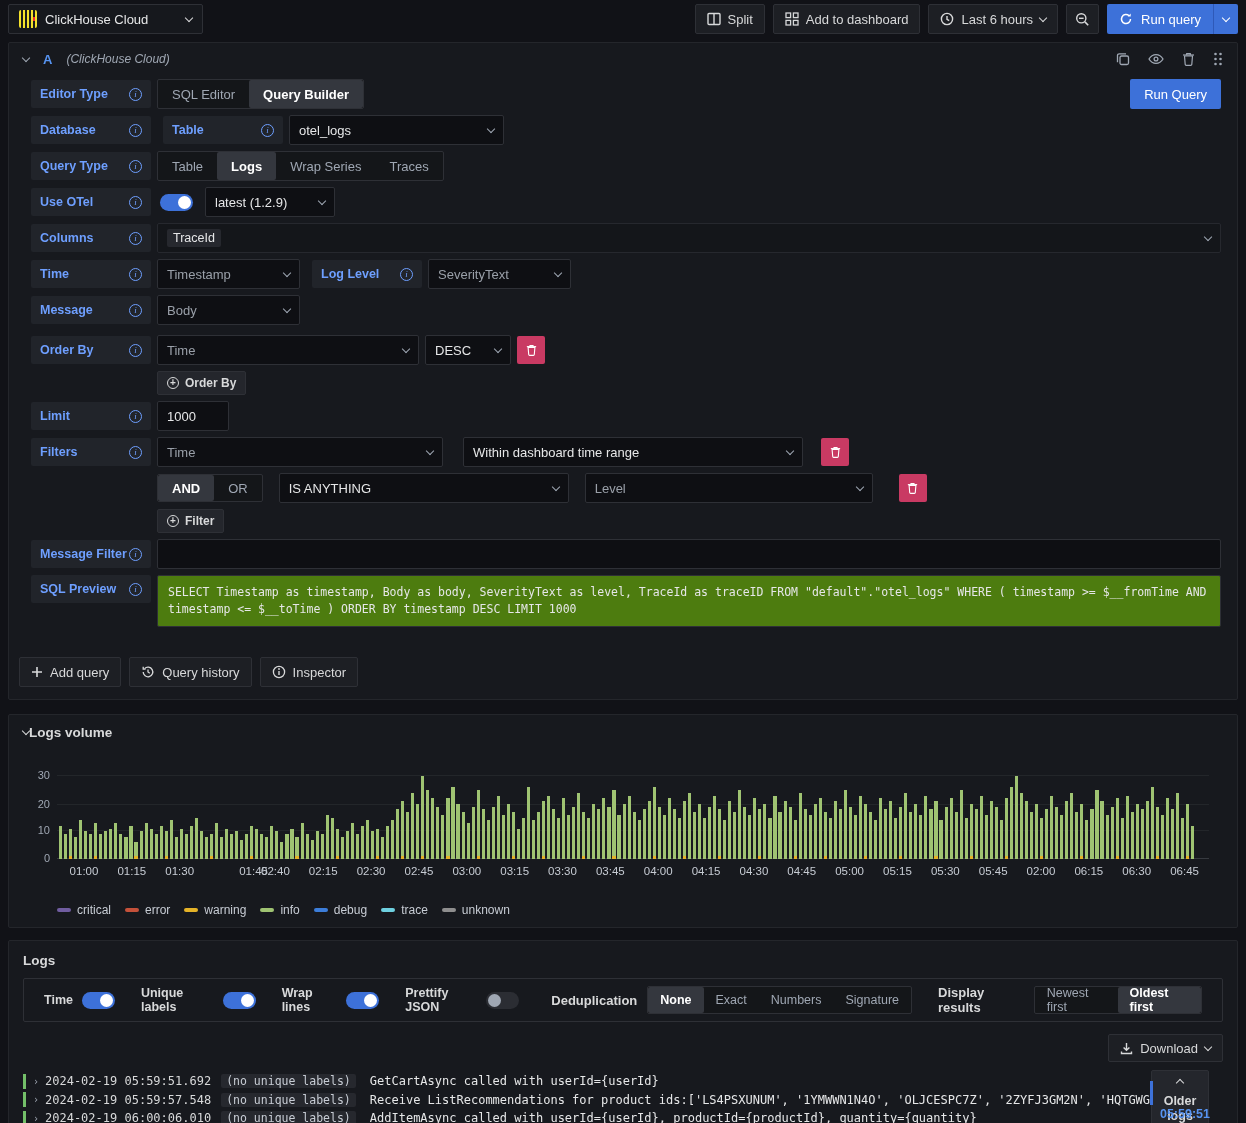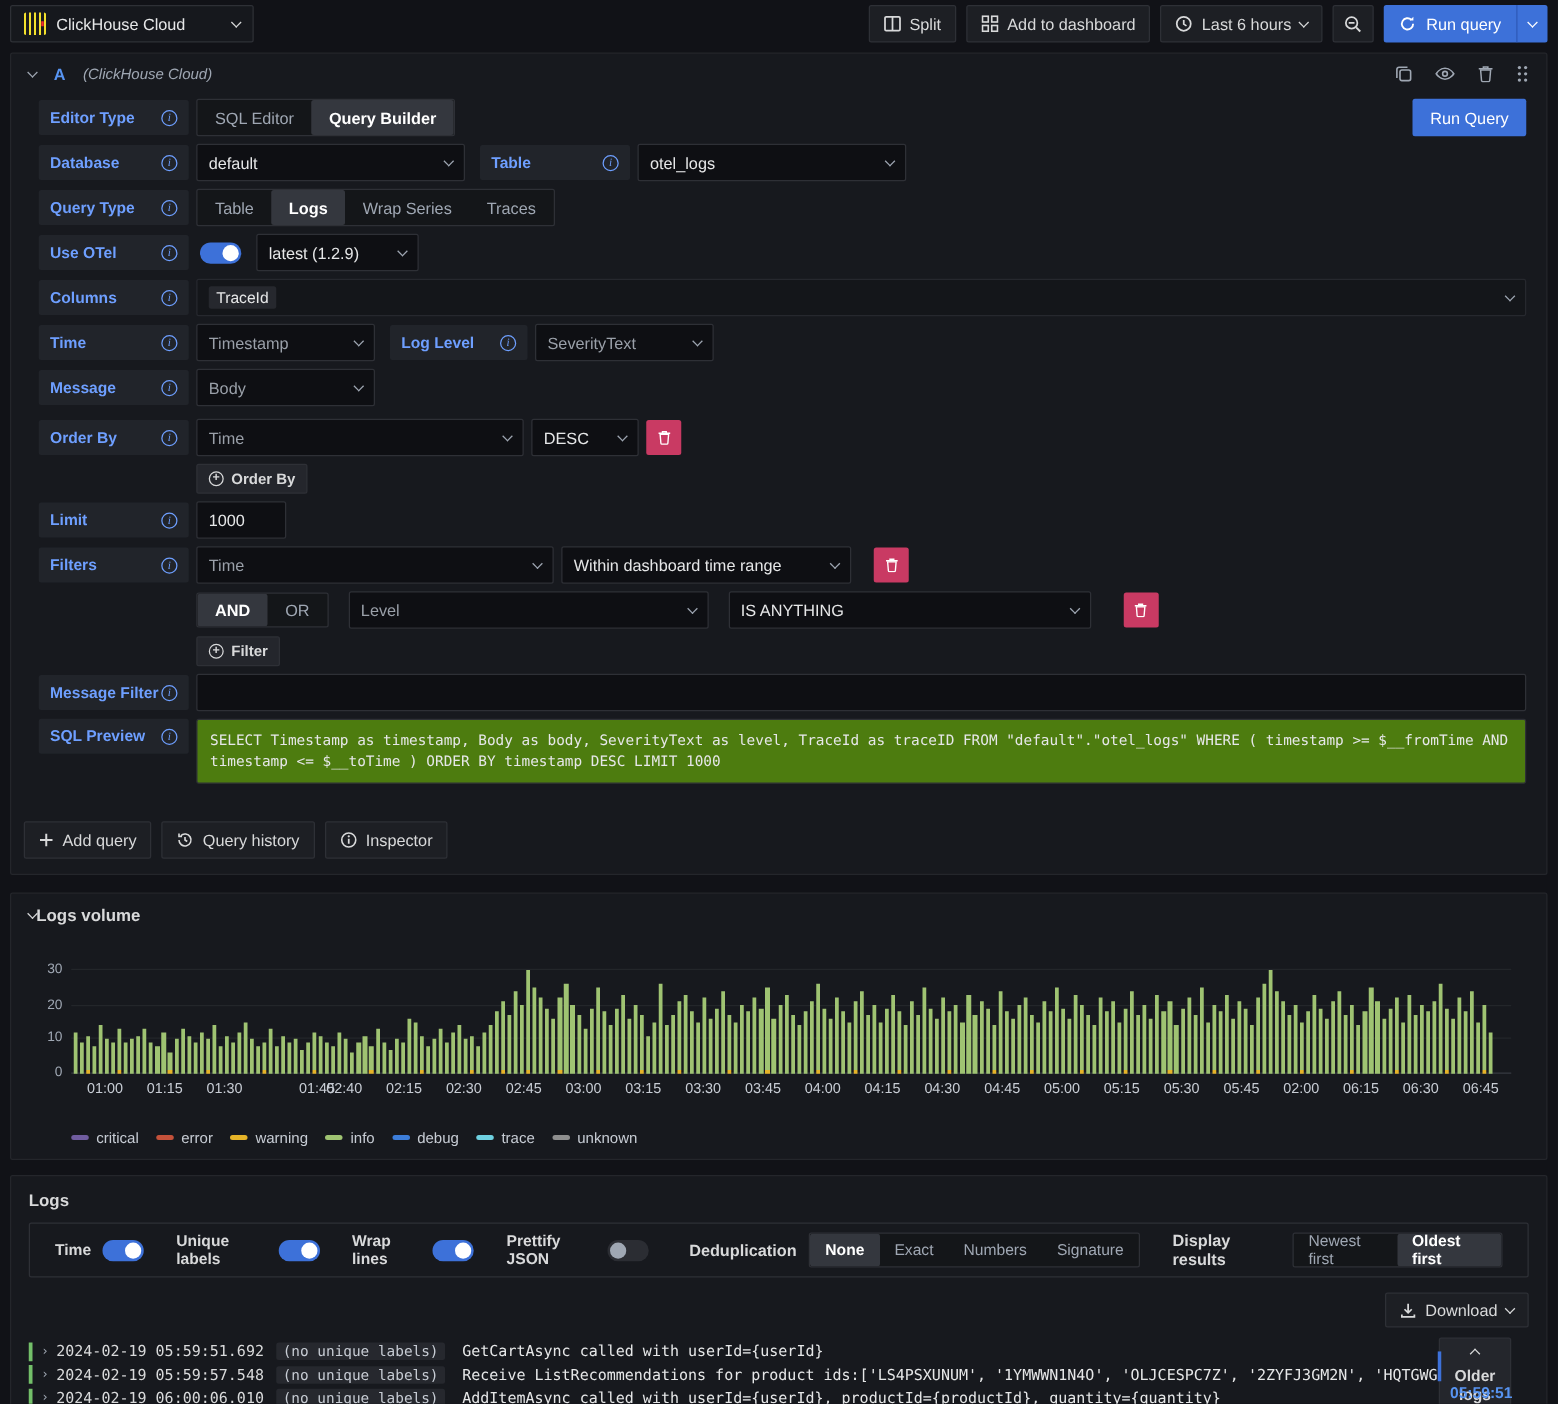--- a/index.html
+++ b/index.html
@@ -203,24 +203,20 @@
           <span class="opt active">Query Builder</span>
         </div>
       <div class="runq2">Run Query</div>
     </div>
 
     <div class="frow">
       <div class="flabel">
           <b>Database</b>
           <span class="info">i</span>
         </div>
-      <div class="sel" style="width:215px">
-          <span class="val">default</span>
-          <span class="chev"></span>
-        </div>
       <div class="flabel" style="margin-left:6px">
           <b>Table</b>
           <span class="info">i</span>
         </div>
       <div class="sel" style="width:215px">
           <span class="val">otel_logs</span>
           <span class="chev"></span>
         </div>
     </div>
 
@@ -332,43 +328,43 @@
 
     <div class="frow">
       <div class="flabel">
           <b>Filters</b>
           <span class="info">i</span>
         </div>
       <div class="sel" style="width:286px">
           <span class="val dim">Time</span>
           <span class="chev"></span>
         </div>
-      <div class="sel" style="width:232px;margin-left:0">
+      <div class="sel" style="width:340px;margin-left:14px">
           <span class="val">Within dashboard time range</span>
           <span class="chev"></span>
         </div>
       <div class="del-btn" style="margin-left:12px">
           <svg width="11" height="12" viewBox="0 0 13 14">
             <path d="M2.5 4h8l-.7 8.4a1 1 0 0 1-1 .9H4.2a1 1 0 0 1-1-.9z" fill="none" stroke="#fff" stroke-width="1.3"></path>
             <line x1="1" y1="3" x2="12" y2="3" stroke="#fff" stroke-width="1.3"></line>
             <path d="M4.7 3V1.6h3.6V3" fill="none" stroke="#fff" stroke-width="1.3"></path>
           </svg>
         </div>
     </div>
     <div class="frow indent">
       <div class="seg" id="seg-conjunction" style="height:28px">
           <span class="opt active">AND</span>
           <span class="opt">OR</span>
         </div>
+      <div class="sel" style="width:290px;margin-left:10px">
+          <span class="val">IS ANYTHING</span>
+          <span class="chev"></span>
+        </div>
       <div class="sel" style="width:288px;margin-left:10px">
           <span class="val dim">Level</span>
-          <span class="chev"></span>
-        </div>
-      <div class="sel" style="width:290px;margin-left:10px">
-          <span class="val">IS ANYTHING</span>
           <span class="chev"></span>
         </div>
       <div class="del-btn" style="margin-left:20px">
           <svg width="11" height="12" viewBox="0 0 13 14">
             <path d="M2.5 4h8l-.7 8.4a1 1 0 0 1-1 .9H4.2a1 1 0 0 1-1-.9z" fill="none" stroke="#fff" stroke-width="1.3"></path>
             <line x1="1" y1="3" x2="12" y2="3" stroke="#fff" stroke-width="1.3"></line>
             <path d="M4.7 3V1.6h3.6V3" fill="none" stroke="#fff" stroke-width="1.3"></path>
           </svg>
         </div>
     </div>

